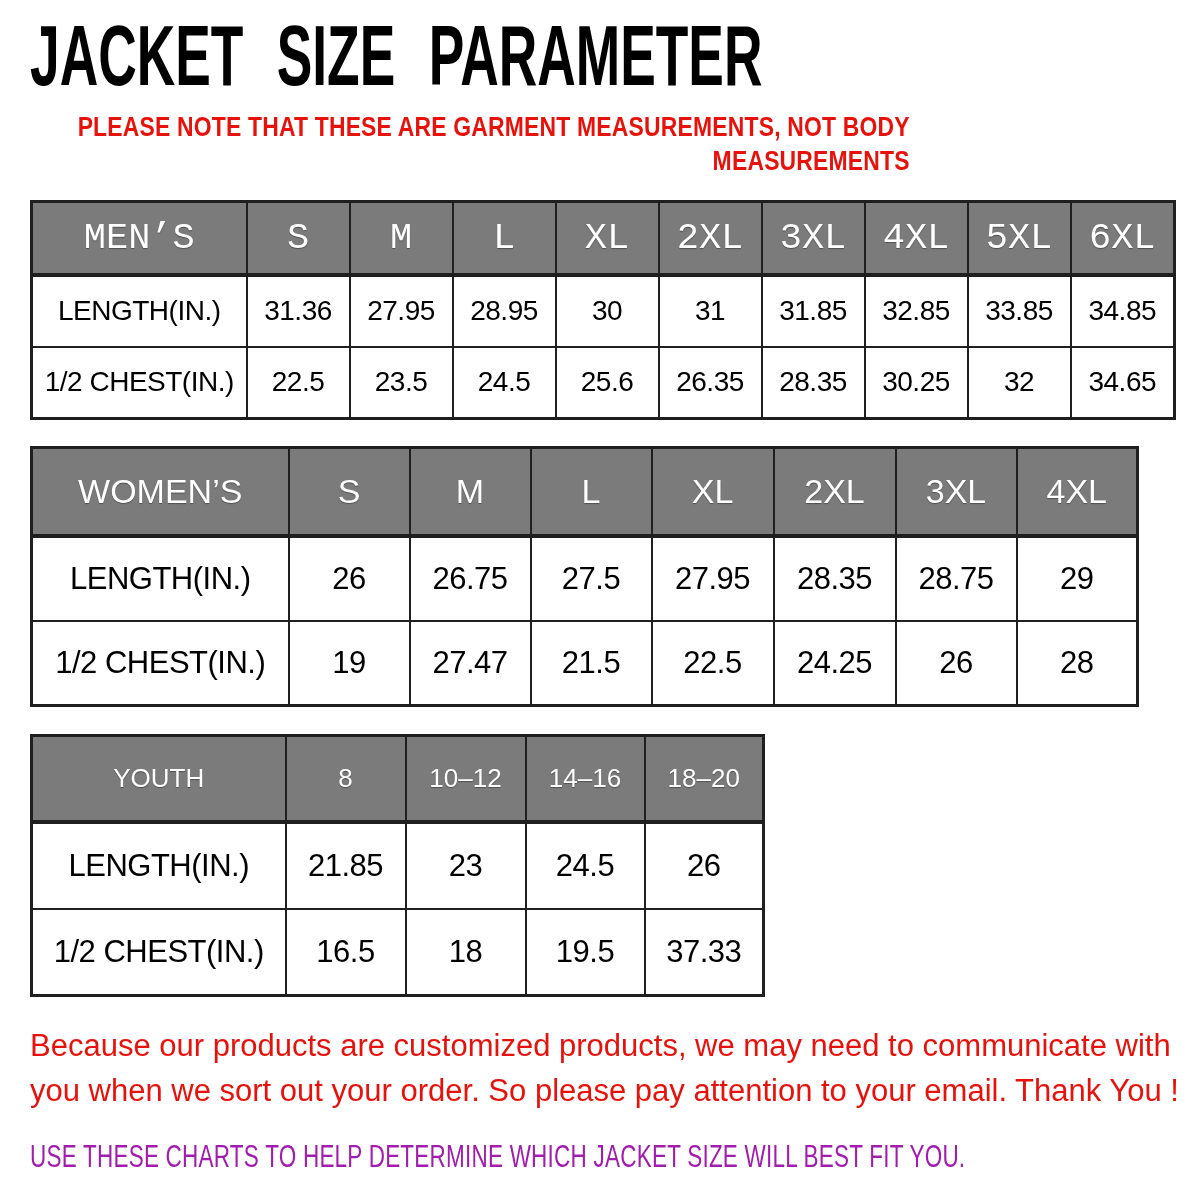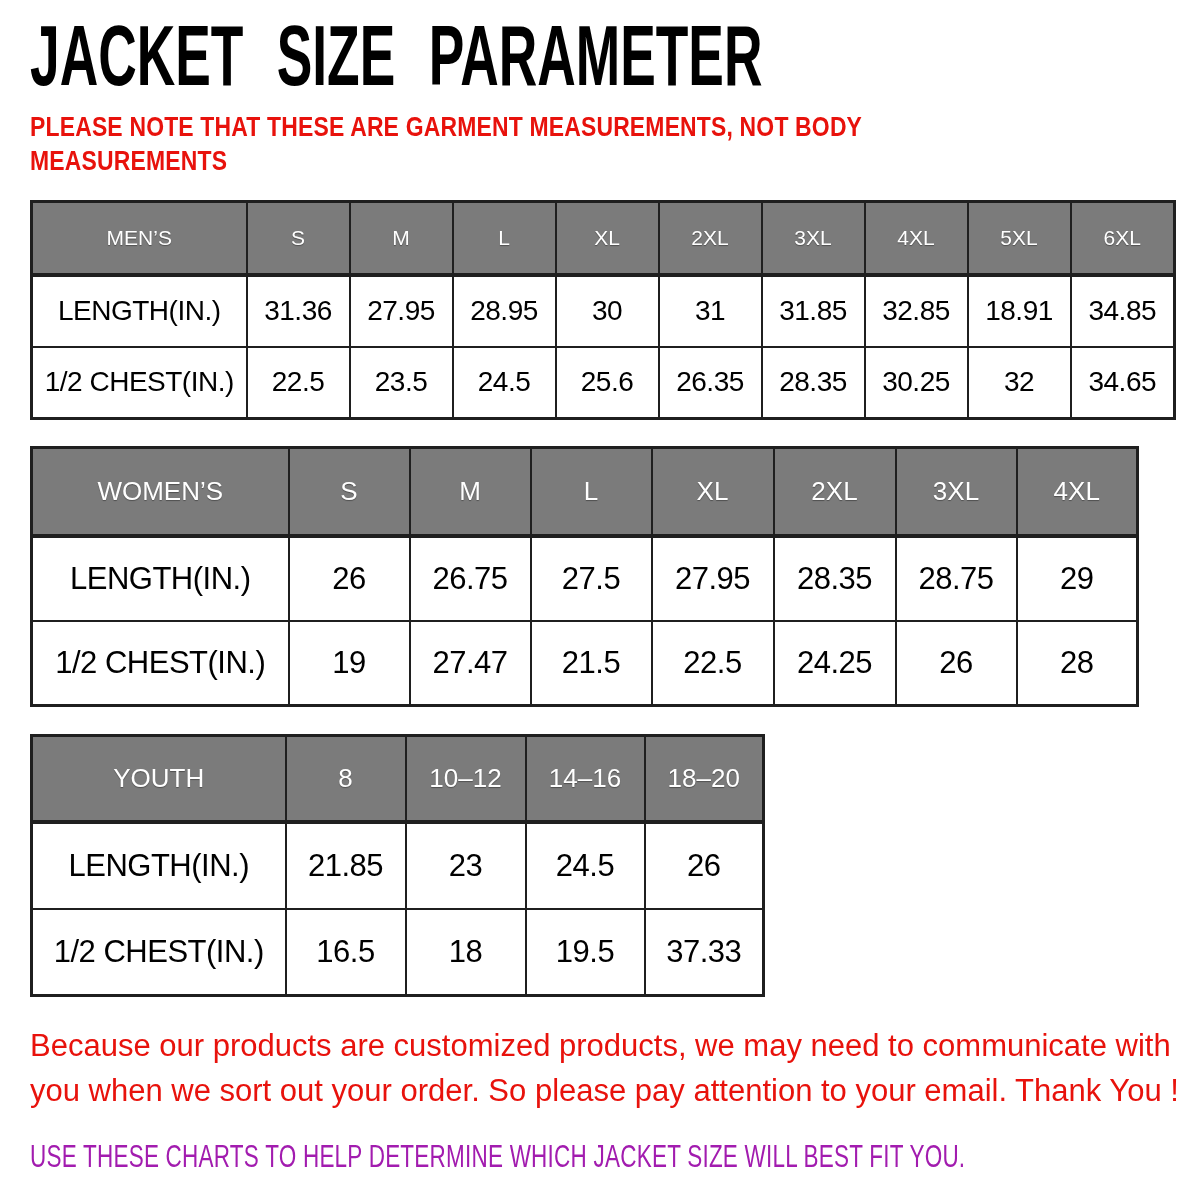--- a/index.html
+++ b/index.html
@@ -11,45 +11,45 @@
   .title { margin: 0; line-height: 74px; height: 80px; white-space: nowrap; }
   .title .condense {
     display: inline-block;
     font-size: 86px; font-weight: bold; color: #000;
     letter-spacing: 0px; word-spacing: 30px;
     transform: scale(0.62, 1.0); transform-origin: left center;
   }
 
   
   .note { margin-top: 12px; width: 1035px; color: #e8120c;
-          font-size: 27px; line-height: 34px; font-weight: bold; }
+          font-size: 27px; line-height: 34px; font-weight: bold; text-align: right; }
   .note .condense { display: inline-block; transform: scale(0.85, 1.0);
                     transform-origin: left top; width: 1035px; letter-spacing: 0.2px; }
 
   
   table.size-table { border-collapse: collapse; table-layout: fixed;
                      border: 3px solid #1f1f1f; background: #fff; }
   table.size-table th, table.size-table td {
     border: 2px solid #1f1f1f; text-align: center; vertical-align: middle;
     overflow: hidden; white-space: nowrap;
   }
   table.size-table th {
     background: #7b7b7b; color: #ffffff; font-weight: normal;
     border-bottom: 4px solid #1f1f1f;
     text-shadow: 0 1px 1px rgba(0,0,0,0.35);
   }
   table.size-table td { color: #000; letter-spacing: -0.5px; }
   td.rowlabel { letter-spacing: 0px; }
 
   .mens { width: 1143px; margin-top: 22px; }
-  .mens th { height: 73px; font-size: 21px; }
+  .mens th { height: 73px; font-size: 37px; font-family: Liberation Mono, monospace; }
   .mens td { height: 72px; font-size: 28px; }
 
   .womens { width: 1106px; margin-top: 26px; }
-  .womens th { height: 88px; font-size: 26px; }
+  .womens th { height: 88px; font-size: 34px; }
   .womens td { height: 85px; font-size: 31px; }
 
   .youth { width: 732px; margin-top: 27px; }
   .youth th { height: 86px; font-size: 26px; }
   .youth td { height: 87px; font-size: 31px; }
 
   
   .footer-para { margin-top: 26px; width: 1185px; color: #e8120c;
                  font-size: 31px; line-height: 45px; }
   .footer-line { margin-top: 24px; color: #a21caf; font-size: 30px;
@@ -96,21 +96,21 @@
     <tbody>
       <tr>
         <td class="rowlabel">LENGTH(IN.)</td>
         <td>31.36</td>
         <td>27.95</td>
         <td>28.95</td>
         <td>30</td>
         <td>31</td>
         <td>31.85</td>
         <td>32.85</td>
-        <td>18.91</td>
+        <td>33.85</td>
         <td>34.85</td>
       </tr>
       <tr>
         <td class="rowlabel">1/2 CHEST(IN.)</td>
         <td>22.5</td>
         <td>23.5</td>
         <td>24.5</td>
         <td>25.6</td>
         <td>26.35</td>
         <td>28.35</td>

